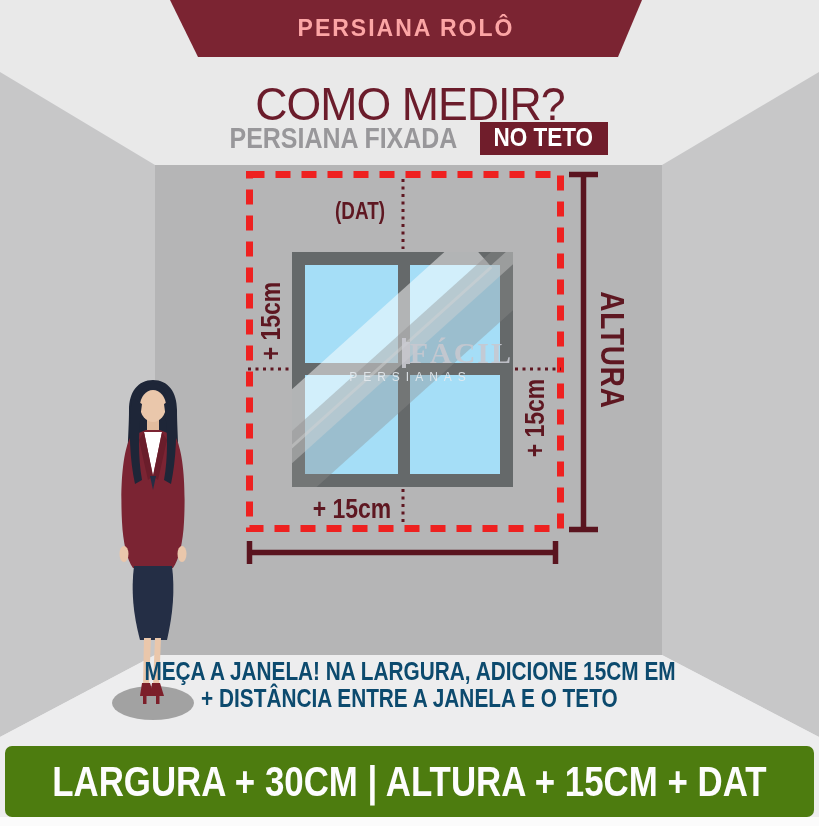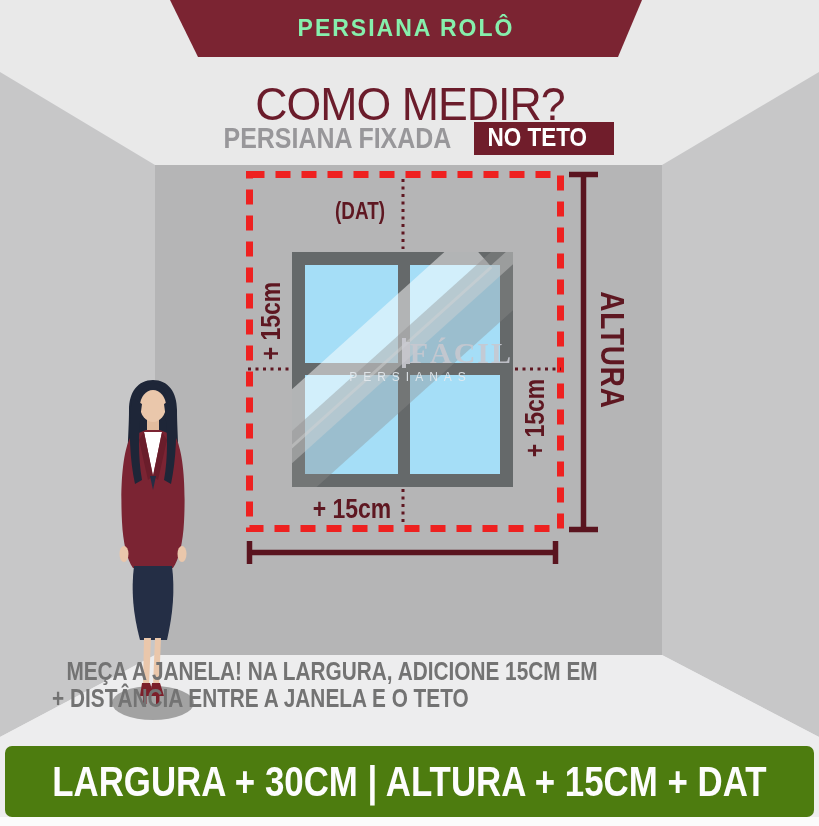--- a/index.html
+++ b/index.html
@@ -9,29 +9,29 @@
   
   .wall{position:absolute;inset:0;}
   #wall-left{background:#c7c7c8;clip-path:polygon(0px 72px,155px 165px,155px 655px,0px 737px);}
   #wall-right{background:#c7c7c8;clip-path:polygon(819px 72px,662px 165px,662px 655px,819px 737px);}
   #wall-back{left:155px;top:165px;width:507px;height:490px;background:#b5b5b6;}
   #floor{background:#ededee;clip-path:polygon(155px 655px,662px 655px,819px 737px,819px 826px,0px 826px,0px 737px);}
   
   #top-banner{left:170px;top:0;width:472px;height:57px;background:#7b2432;
     clip-path:polygon(0 0,100% 0,calc(100% - 24px) 100%,28px 100%);
     display:flex;align-items:center;justify-content:center;}
-  #top-banner span{color:#86efac;font-size:23px;font-weight:bold;letter-spacing:2px;}
+  #top-banner span{color:#fca5a5;font-size:23px;font-weight:bold;letter-spacing:2px;}
   
   #main-title{left:0;top:76px;width:819px;text-align:center;color:#6b1c2b;
     font-size:47px;font-weight:normal;letter-spacing:-1px;}
   #main-title span{display:inline-block;transform:scaleX(.95);}
   #subtitle-row{left:0;top:122px;width:819px;display:flex;align-items:center;justify-content:center;gap:4px;}
   #subtitle-gray{color:#98979a;font-size:29px;font-weight:bold;display:inline-block;transform:scaleX(.86);}
   #subtitle-box{background:#701d2b;color:#fff;font-size:25px;font-weight:bold;
-    padding:1px 22px 3px 8px;display:inline-block;}
+    padding:1px 10px 3px 8px;display:inline-block;}
   #subtitle-box span{display:inline-block;transform:scaleX(.9);}
   
   #window{left:292px;top:252px;width:221px;height:235px;background:#65696a;overflow:hidden;}
   .pane{position:absolute;background:#a5def7;}
   #pane-tl{left:13px;top:13px;width:93px;height:98px;}
   #pane-tr{left:118px;top:13px;width:90px;height:98px;}
   #pane-bl{left:13px;top:123px;width:93px;height:99px;}
   #pane-br{left:118px;top:123px;width:90px;height:99px;}
   .reflect{position:absolute;background:rgba(255,255,255,.5);}
   #reflect-1{left:30px;top:-60px;width:44px;height:360px;transform:rotate(48deg);}
@@ -54,21 +54,21 @@
   #label-left15{left:271px;top:321px;transform:translate(-50%,-50%) rotate(-90deg);font-size:28px;}
   #label-right15{left:535px;top:418px;transform:translate(-50%,-50%) rotate(-90deg);font-size:28px;}
   #label-bottom15{left:352px;top:509px;transform:translate(-50%,-50%);font-size:28px;}
   #label-altura{left:612px;top:350px;transform:translate(-50%,-50%) rotate(90deg);font-size:34px;letter-spacing:1px;}
   #label-largura{left:402px;top:578px;transform:translate(-50%,-50%);font-size:33px;letter-spacing:1px;}
   
   #warning-banner{left:30px;top:601px;width:757px;height:29px;background:#ee1d22;
     display:flex;align-items:center;justify-content:center;}
   #warning-banner span{color:#fff;font-size:20px;letter-spacing:.2px;}
   
-  #instructions{left:0;top:658px;width:819px;color:#737373;
+  #instructions{left:0;top:658px;width:819px;text-align:center;color:#0c4a6e;
     font-size:26px;font-weight:bold;line-height:27px;}
   #instructions div span{display:inline-block;transform:scaleX(.8);white-space:nowrap;}
   
   #footer-banner{left:5px;top:746px;width:809px;height:71px;background:#4d7c0f;border-radius:7px;
     display:flex;align-items:center;justify-content:center;}
   #footer-banner span{color:#fdfdfd;font-size:42px;font-weight:bold;display:inline-block;
     transform:scaleX(.83);white-space:nowrap;}
   #bottom-strip{left:0;top:817px;width:819px;height:9px;background:#fbfbfb;}
   svg{display:block;}
 </style>

